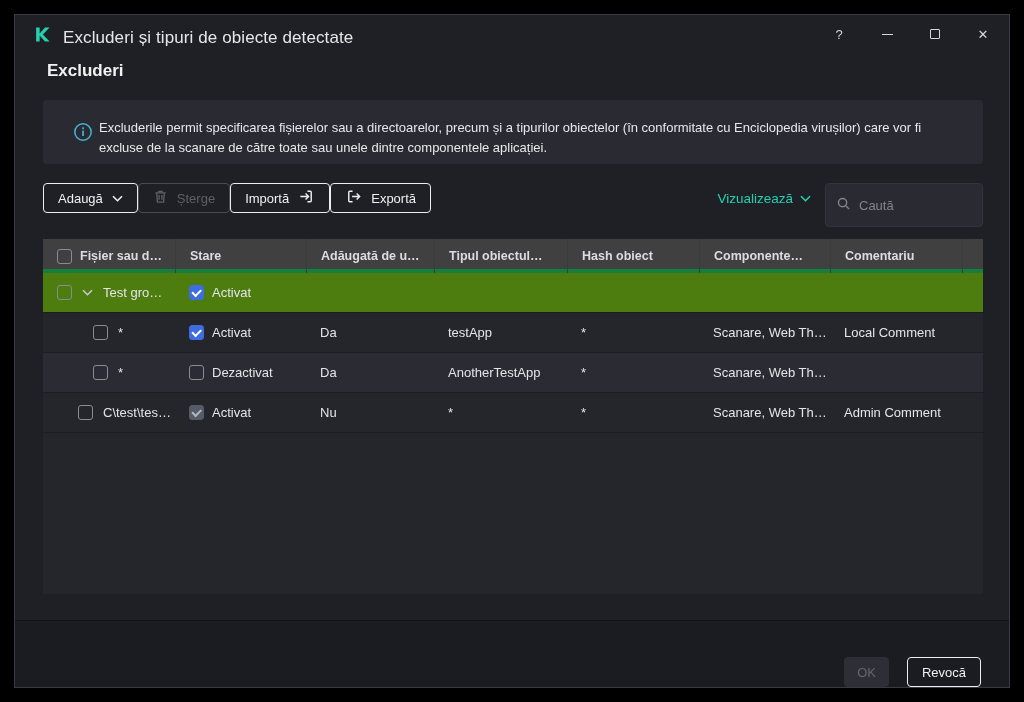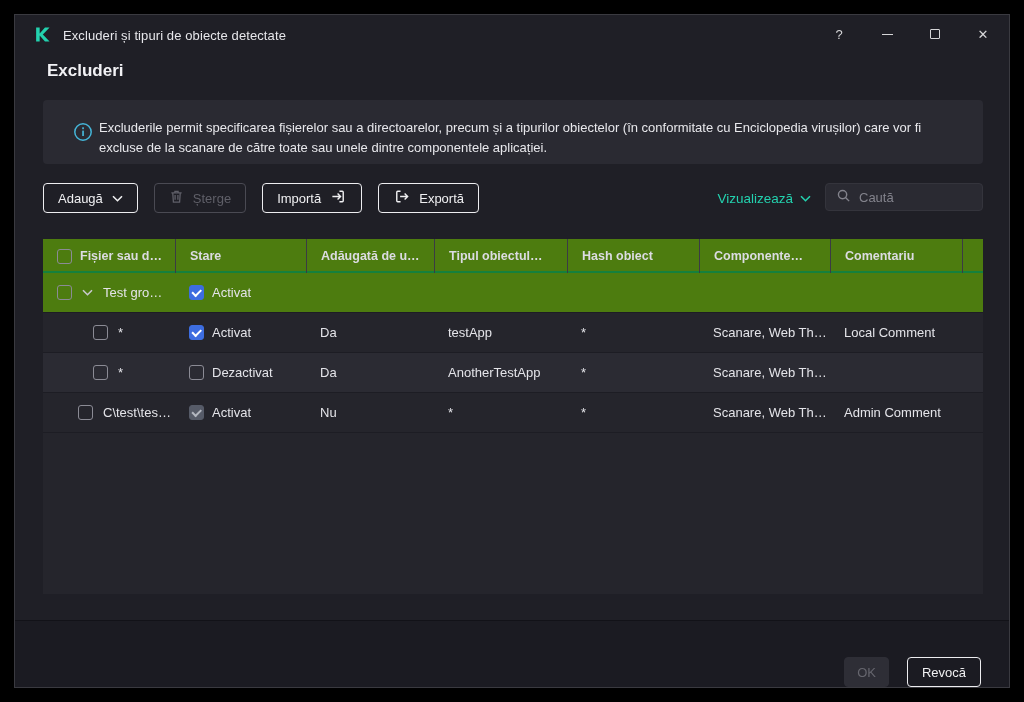--- a/index.html
+++ b/index.html
@@ -3,54 +3,54 @@
 <meta charset="utf-8">
 <style>
   * { margin:0; padding:0; box-sizing:border-box; }
   html,body { width:1024px; height:702px; background:#000; font-family:"Liberation Sans", sans-serif; }
   .window { position:absolute; left:14px; top:14px; width:996px; height:674px;
             background:#1f1f26; border:1px solid #3a3a40; color:#e9e9ec; overflow:hidden; }
 
   
   .titlebar { position:absolute; left:0; top:0; right:0; height:38px; display:flex; align-items:center; }
   .logo { position:absolute; left:18px; top:10px; width:18px; height:18px; display:flex; align-items:center; justify-content:center; }
-  .tb-title { position:absolute; left:48px; top:13px; font-size:13px; color:#e6e6ea; letter-spacing:.1px; }
+  .tb-title { position:absolute; left:48px; top:13px; font-size:17px; color:#e6e6ea; letter-spacing:.1px; }
   .tb-controls { position:absolute; right:18px; top:0; height:38px; display:flex; align-items:center; gap:32px; }
   .tb-controls .wc { width:16px; height:38px; display:flex; align-items:center; justify-content:center; cursor:pointer; color:#d6d6d8; font-size:13px; }
   .wc-min-glyph { display:block; width:11px; border-top:1.4px solid #d6d6d8; }
   .wc-max-glyph { display:block; width:10px; height:10px; border:1.3px solid #d6d6d8; border-radius:1px; }
   .wc-close { font-size:14px; color:#ececf0; }
 
   
   .page-title { position:absolute; left:32px; top:46px; font-size:17px; font-weight:700; color:#f2f2f5;text-align:right; }
 
   
   .banner { position:absolute; left:28px; top:85px; width:940px; height:64px; background:#2a2a32; border-radius:4px; }
   .banner-icon { position:absolute; left:30px; top:22px; width:20px; height:20px; }
   .banner-text { position:absolute; left:56px; right:22px; top:18px; font-size:13px; line-height:19.5px; color:#e8e8ec; }
 
   
   .toolbar { position:absolute; left:28px; top:168px; width:940px; height:30px; }
-  .tb-left { display:flex; gap:16px; align-items:center; }
+  .tb-left { display:flex; align-items:center; }
   .btn { height:30px; display:inline-flex; align-items:center; gap:9px; padding:0 14px;
          border:1px solid #ededf0; border-radius:4px; background:transparent; color:#f0f0f2;
          font-size:13px; font-family:inherit; cursor:pointer; white-space:nowrap; }
   .btn.disabled { border-color:#4a4a53; color:#5f5f68; cursor:default; }
   .chev { display:inline-flex; }
   .view-link { position:absolute; right:172px; top:0; height:30px; display:flex; align-items:center; gap:7px;
                color:#23d1ae; font-size:13.5px; cursor:pointer; }
-  .search { position:absolute; right:0; top:0; width:158px; height:28px; background:#2a2a32;
+  .search { position:absolute; right:0; top:0; width:158px; height:44px; background:#2a2a32;
             border:1px solid #34343c; border-radius:4px; display:flex; align-items:center; padding:0 10px; gap:8px; }
   .search input { background:transparent; border:none; outline:none; color:#d6d6da; font-size:13px; width:100%; font-family:inherit; }
   .search input::placeholder { color:#83838c; }
 
   
   .table { position:absolute; left:28px; top:224px; width:940px; height:355px; background:#25252c; font-size:13px; }
   .tr { display:grid; grid-template-columns:132px 131px 128px 133px 132px 131px 132px auto; align-items:center; }
-  .thead { height:34px; background:#4d7c0f; border-bottom:2px solid #15803d; font-size:12.5px; font-weight:700; color:#dcdce2; }
+  .thead { height:34px; background:#404040; border-bottom:4px solid #15803d; font-size:12.5px; font-weight:700; color:#dcdce2; }
   .thead .td { height:34px; display:flex; align-items:center; }
   .td { padding-left:14px; display:flex; align-items:center; gap:8px; overflow:hidden; white-space:nowrap; }
   .thead .td + .td { border-left:1px solid #3b3b44; }
   .row { height:40px; border-bottom:1px solid #1d1d24; color:#e4e4e9; }
   .row-group { background:#4d7c0f; }
   .row-alt { background:#2b2b33; }
   .cell-name-child { padding-left:50px; gap:10px; }
   .cell-name-item { padding-left:35px; gap:10px; }
   .cell-name-group { gap:10px; }
   .expander { display:inline-flex; color:#c9c9cf; cursor:pointer; }

